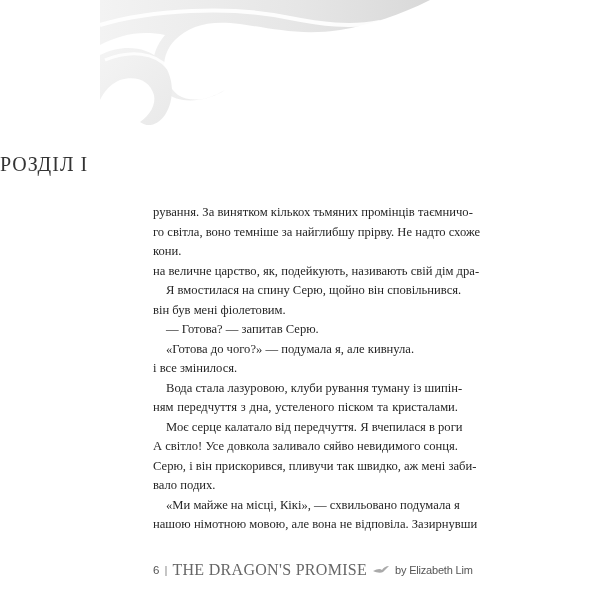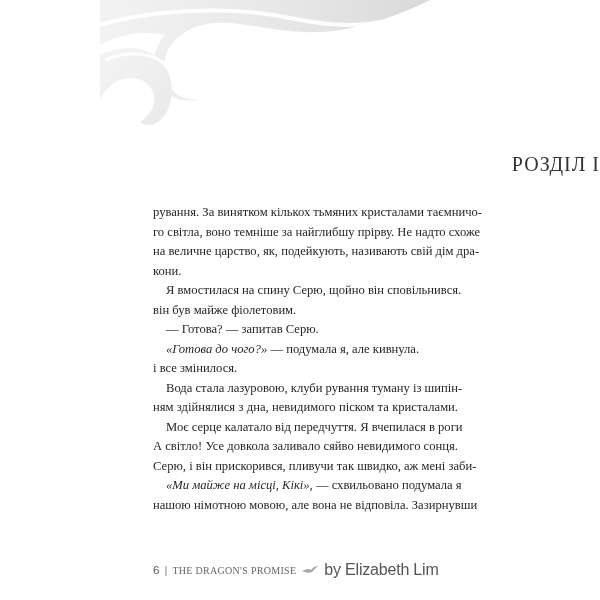--- a/index.html
+++ b/index.html
@@ -21,21 +21,21 @@
     top: 0;
     width: 600px;
     height: 150px;
     pointer-events: none;
   }
   .chapter-title {
     position: absolute;
     left: 0;
     width: 600px;
     top: 153px;
-    text-align: right;
+    text-align: left;
     font-family: "Liberation Serif", "DejaVu Serif", serif;
     font-size: 20px;
     letter-spacing: 1px;
     color: #333;
     font-weight: normal;
   }
   .body-text {
     position: absolute;
     left: 153px;
     top: 203px;
@@ -52,51 +52,50 @@
     text-align-last: justify;
     height: 19.5px;
   }
   .line.last {
     text-align-last: left;
   }
   .line.indent {
     padding-left: 13px;
   }
   .line .it {
-    font-style: italic;
   }
   .footer {
     position: absolute;
     left: 153px;
     top: 561px;
     font-family: "Liberation Sans", "DejaVu Sans", sans-serif;
     font-size: 11.5px;
     color: #555;
     display: flex;
     align-items: center;
     gap: 5px;
     white-space: nowrap;
   }
   .footer .book-title {
     font-family: "Liberation Serif", "DejaVu Serif", serif;
     letter-spacing: 0.3px;
     color: #666;
-    font-size: 10px;
+    font-size: 16px;
   }
   .footer .sep {
     color: #888;
   }
   .footer .wing {
     display: inline-block;
     width: 18px;
     height: 10px;
   }
   .footer .author {
     font-family: "Liberation Sans", "DejaVu Sans", sans-serif;
-    font-size: 16px;
+    font-size: 11px;
     color: #555;
     letter-spacing: -0.2px;
   }
 </style>
 </head>
 <body>
 
 <svg class="ornament" viewBox="0 0 600 150" xmlns="http://www.w3.org/2000/svg">
   <defs>
     <linearGradient id="g1" x1="0" y1="0" x2="1" y2="0">
@@ -116,34 +115,35 @@
 
   <path d="M100 25 C150 10 230 5 290 18 C320 24 350 28 380 22" stroke="#ffffff" stroke-width="4" fill="none" opacity="0.9"></path>
   <path d="M105 60 C130 50 155 52 168 68" stroke="#ffffff" stroke-width="3" fill="none" opacity="0.85"></path>
   <path d="M110 95 C125 82 140 82 150 92" stroke="#ffffff" stroke-width="2.5" fill="none" opacity="0.8"></path>
   <path d="M200 40 C220 30 250 32 280 38 C310 42 340 40 370 28" stroke="#ffffff" stroke-width="3" fill="none" opacity="0.85"></path>
 </svg>
 
 <div class="chapter-title">РОЗДІЛ I</div>
 
 <div class="body-text" id="body-text">
-    <span class="line">рування. За винятком кількох тьмяних кристалами таємничо-</span>
+    <span class="line">рування. За винятком кількох тьмяних промінців таємничо-</span>
     <span class="line">го світла, воно темніше за найглибшу прірву. Не надто схоже</span>
+    <span class="line last">кони.</span>
     <span class="line">на величне царство, як, подейкують, називають свій дім дра-</span>
-    <span class="line last">кони.</span>
     <span class="line indent">Я вмостилася на спину Серю, щойно він сповільнився.</span>
-    <span class="line last">він був майже фіолетовим.</span>
+    <span class="line last">він був мені фіолетовим.</span>
     <span class="line indent last">— Готова? — запитав Серю.</span>
     <span class="line indent last"><span class="it">«Готова до чого?»</span><span> — подумала я, але кивнула.</span></span>
     <span class="line last">і все змінилося.</span>
     <span class="line indent">Вода стала лазуровою, клуби рування туману із шипін-</span>
-    <span class="line">ням здійнялися з дна, невидимого піском та кристалами.</span>
+    <span class="line">ням передчуття з дна, устеленого піском та кристалами.</span>
     <span class="line indent">Моє серце калатало від передчуття. Я вчепилася в роги</span>
     <span class="line last">А світло! Усе довкола заливало сяйво невидимого сонця.</span>
     <span class="line">Серю, і він прискорився, пливучи так швидко, аж мені заби-</span>
+    <span class="line last">вало подих.</span>
     <span class="line indent"><span class="it">«Ми майже на місці, Кікі»,</span><span> — схвильовано подумала я</span></span>
     <span class="line">нашою німотною мовою, але вона не відповіла. Зазирнувши</span>
   </div>
 
 <div class="footer">
   <span>6</span>
   <span class="sep">|</span>
   <span class="book-title">THE DRAGON'S PROMISE</span>
   <svg class="wing" viewBox="0 0 18 10" xmlns="http://www.w3.org/2000/svg">
     <path d="M1 6 C5 4 8 3 10 5 C11 3 14 1 17 1 C15 3 13 5 11 7 C9 8 5 8 1 6 Z" fill="#aaaaaa"></path>

